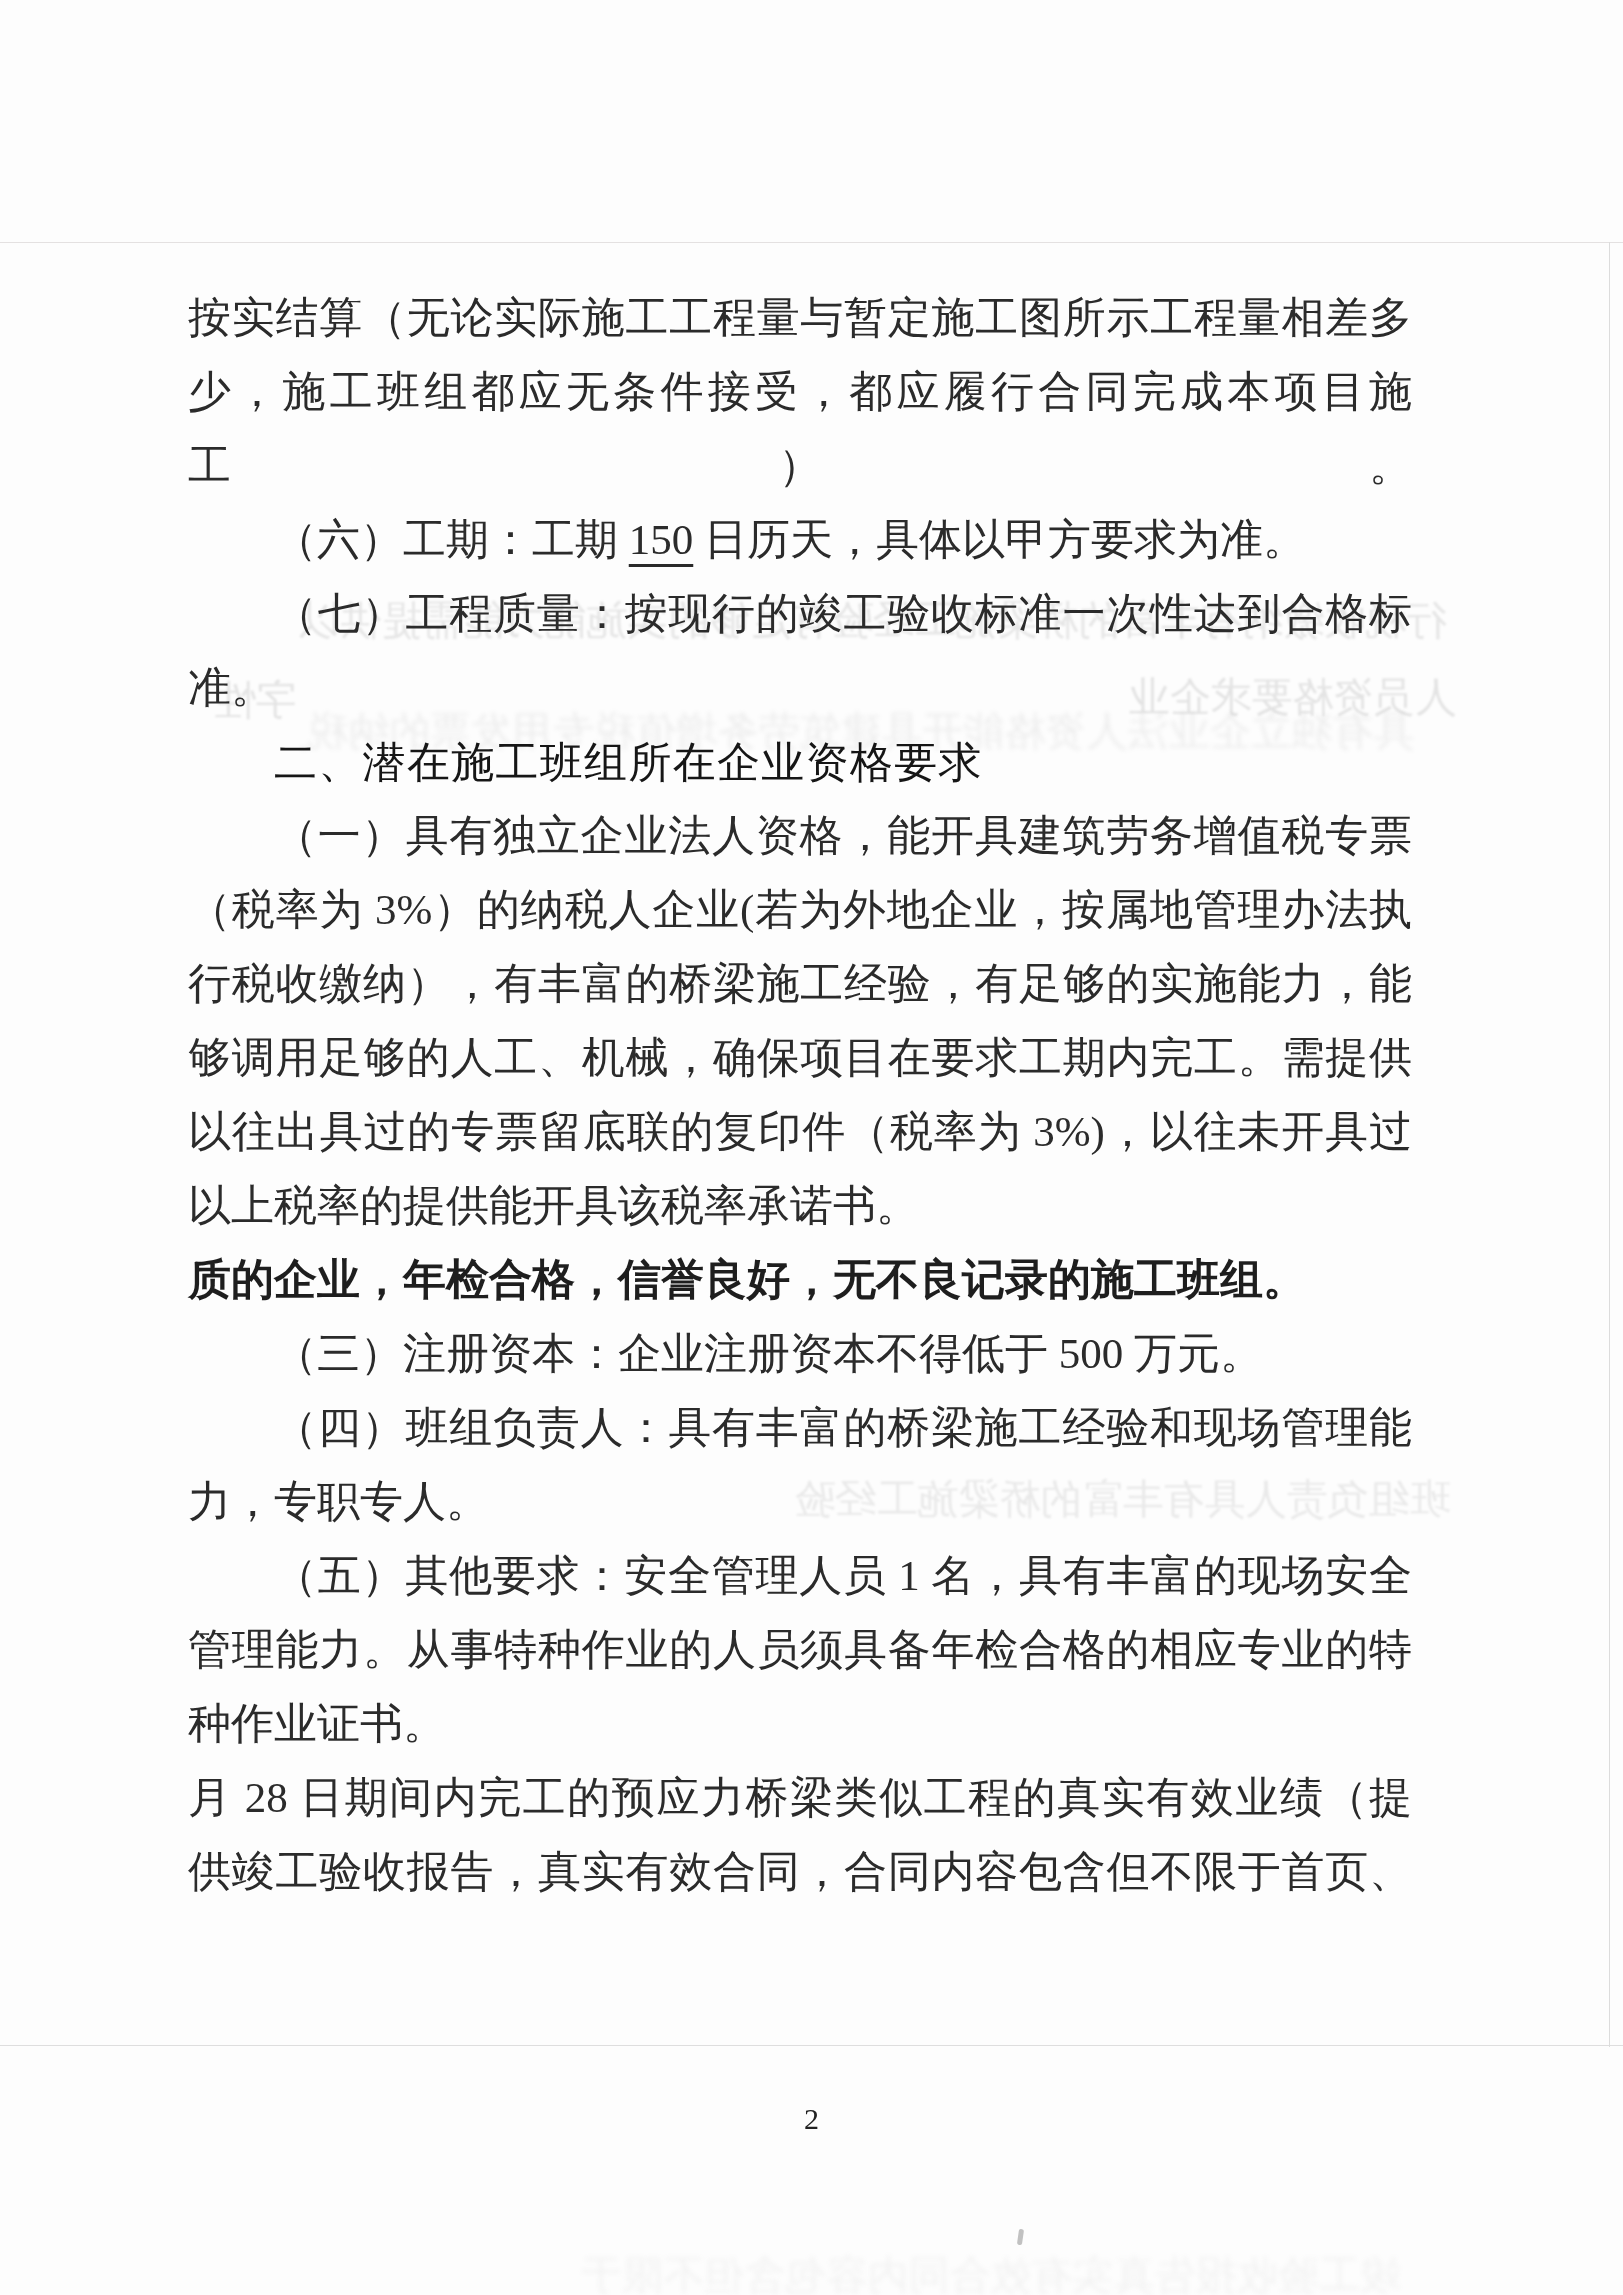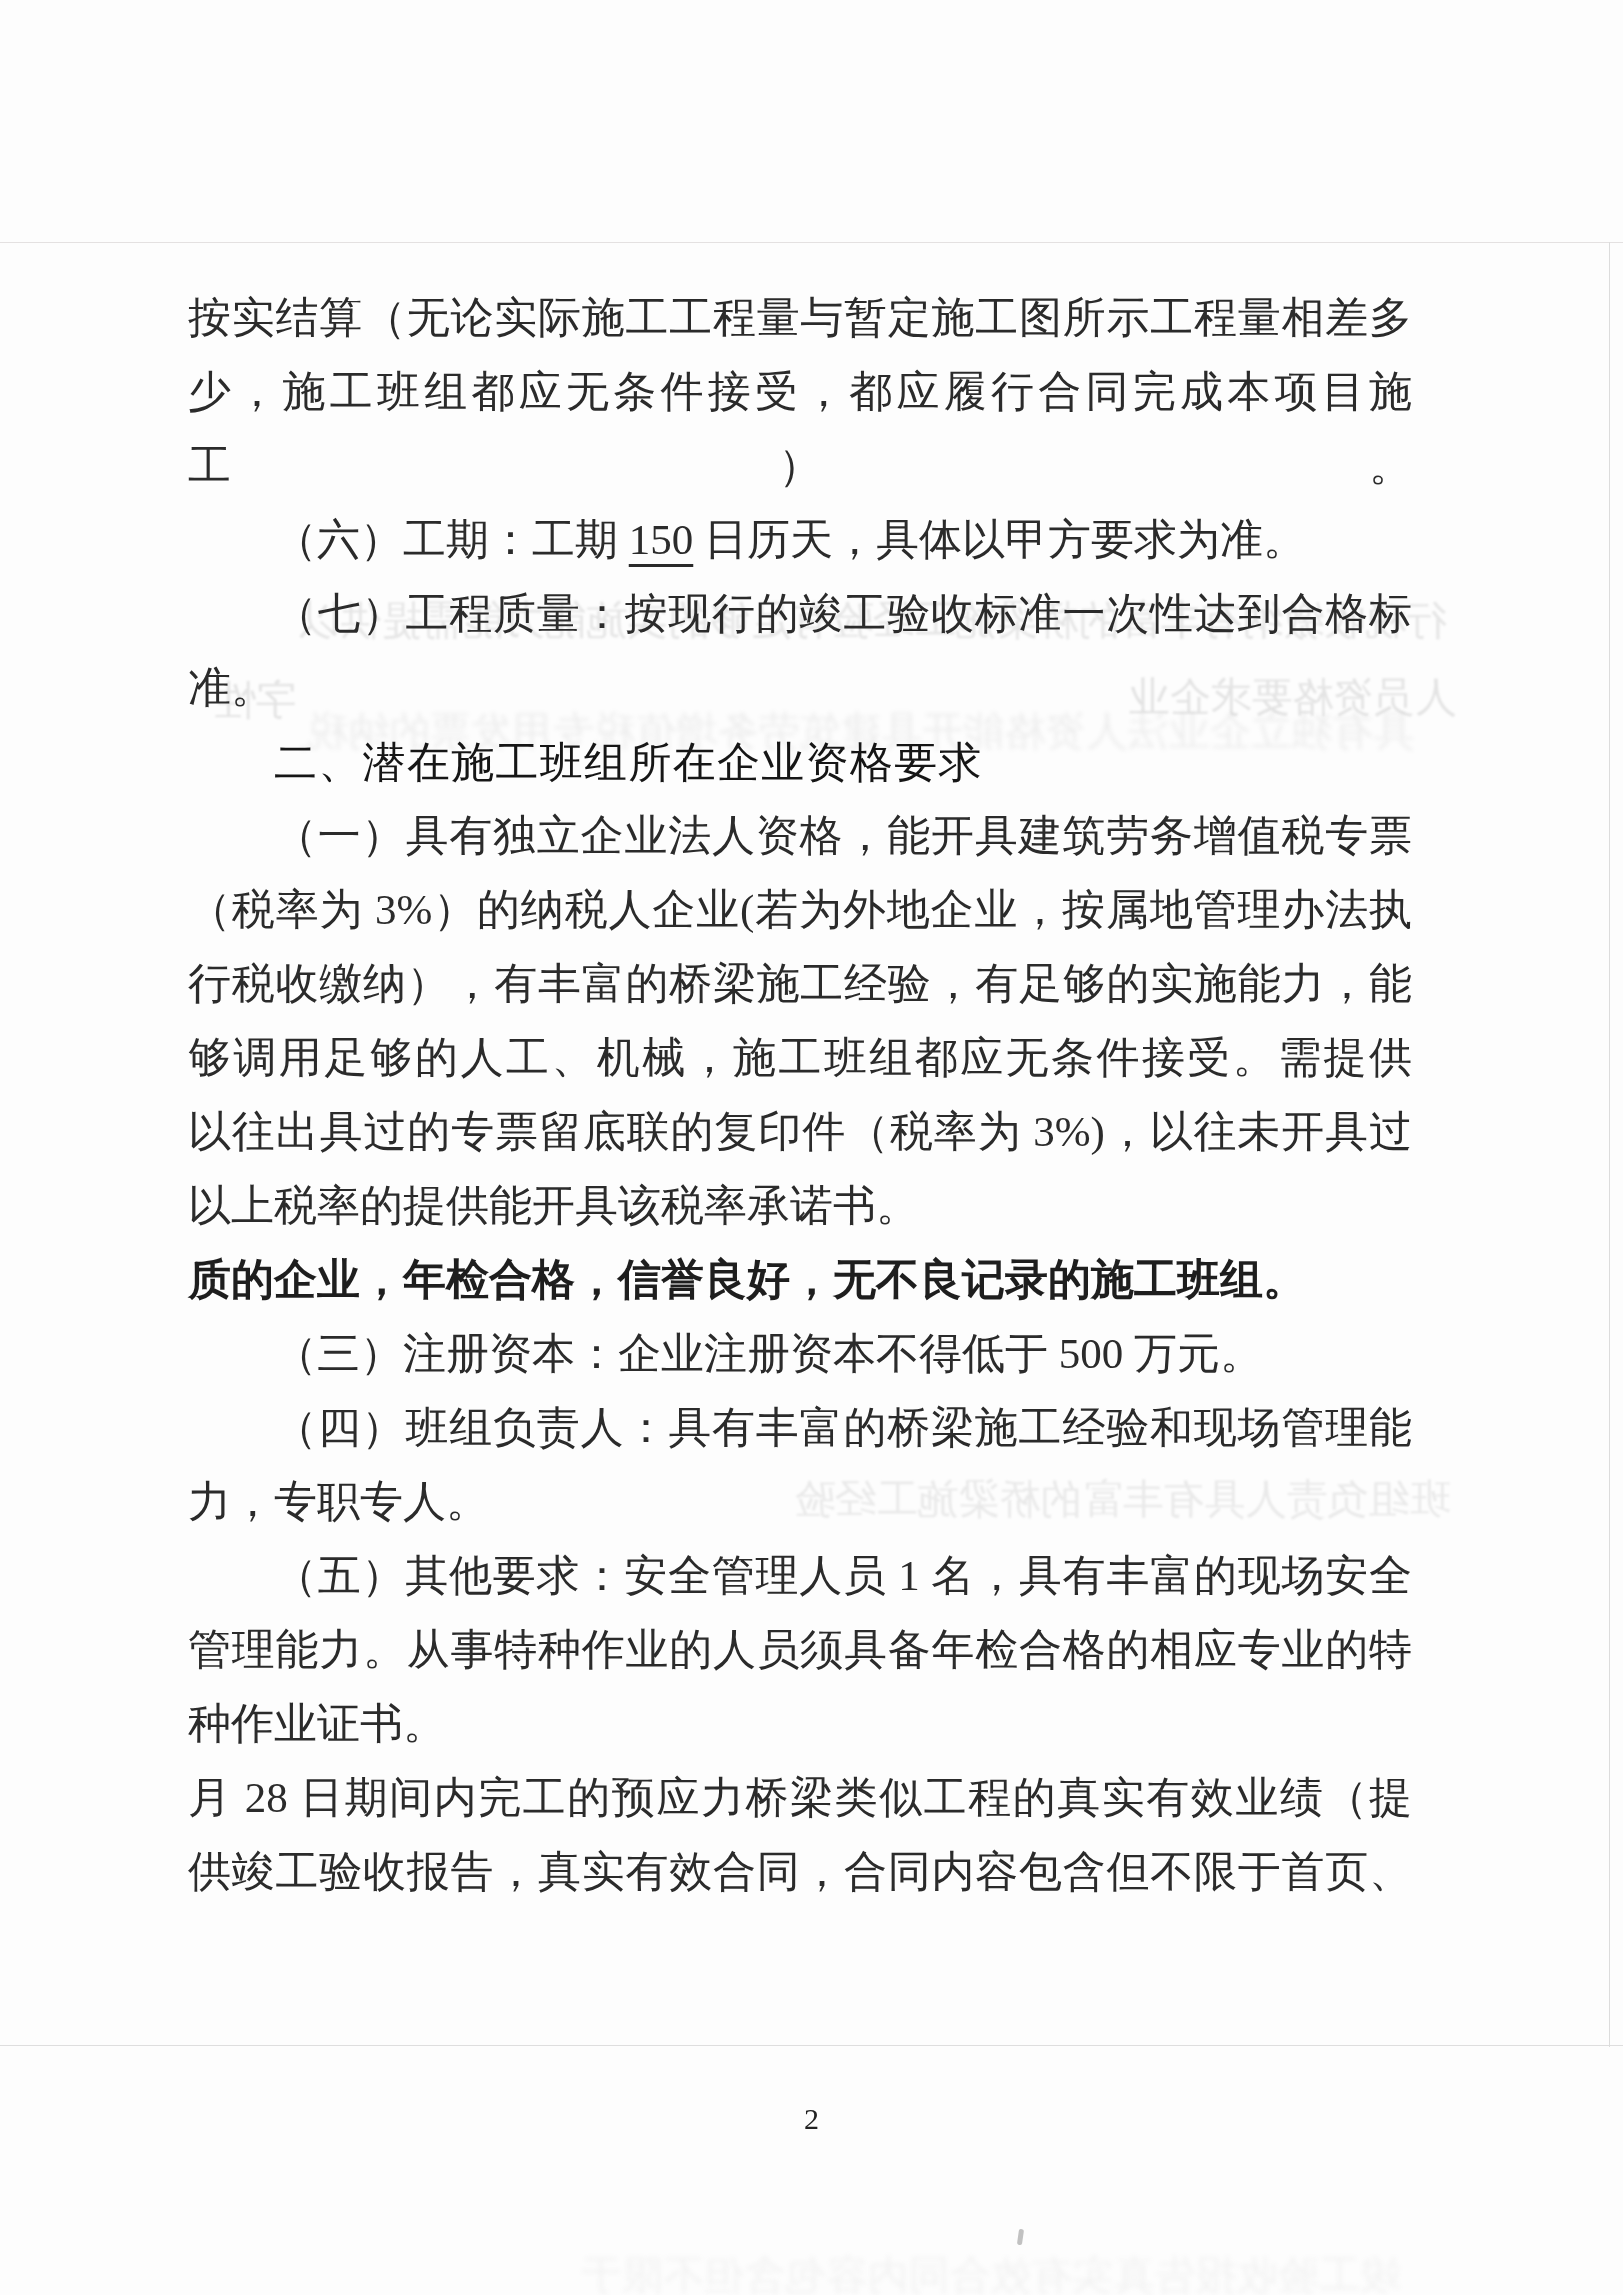--- a/index.html
+++ b/index.html
@@ -106,21 +106,21 @@
   <div id="text-block">
       <div class="line justify">按实结算（无论实际施工工程量与暂定施工图所示工程量相差多</div>
       <div class="line justify">少，施工班组都应无条件接受，都应履行合同完成本项目施工）。</div>
       <div class="line indent"><span>（六）工期：工期 </span><span class="u">150</span><span> 日历天，具体以甲方要求为准。</span></div>
       <div class="line indent justify">（七）工程质量：按现行的竣工验收标准一次性达到合格标</div>
       <div class="line">准。</div>
       <div class="line indent heading">二、潜在施工班组所在企业资格要求</div>
       <div class="line indent justify">（一）具有独立企业法人资格，能开具建筑劳务增值税专票</div>
       <div class="line justify">（税率为 3%）的纳税人企业(若为外地企业，按属地管理办法执</div>
       <div class="line justify">行税收缴纳），有丰富的桥梁施工经验，有足够的实施能力，能</div>
-      <div class="line justify">够调用足够的人工、机械，施工班组都应无条件接受。需提供</div>
+      <div class="line justify">够调用足够的人工、机械，确保项目在要求工期内完工。需提供</div>
       <div class="line justify">以往出具过的专票留底联的复印件（税率为 3%)，以往未开具过</div>
       <div class="line">以上税率的提供能开具该税率承诺书。</div>
       <div class="line bold">质的企业，年检合格，信誉良好，无不良记录的施工班组。</div>
       <div class="line indent">（三）注册资本：企业注册资本不得低于 500 万元。</div>
       <div class="line indent justify">（四）班组负责人：具有丰富的桥梁施工经验和现场管理能</div>
       <div class="line">力，专职专人。</div>
       <div class="line indent justify">（五）其他要求：安全管理人员 1 名，具有丰富的现场安全</div>
       <div class="line justify">管理能力。从事特种作业的人员须具备年检合格的相应专业的特</div>
       <div class="line">种作业证书。</div>
       <div class="line justify">月 28 日期间内完工的预应力桥梁类似工程的真实有效业绩（提</div>

